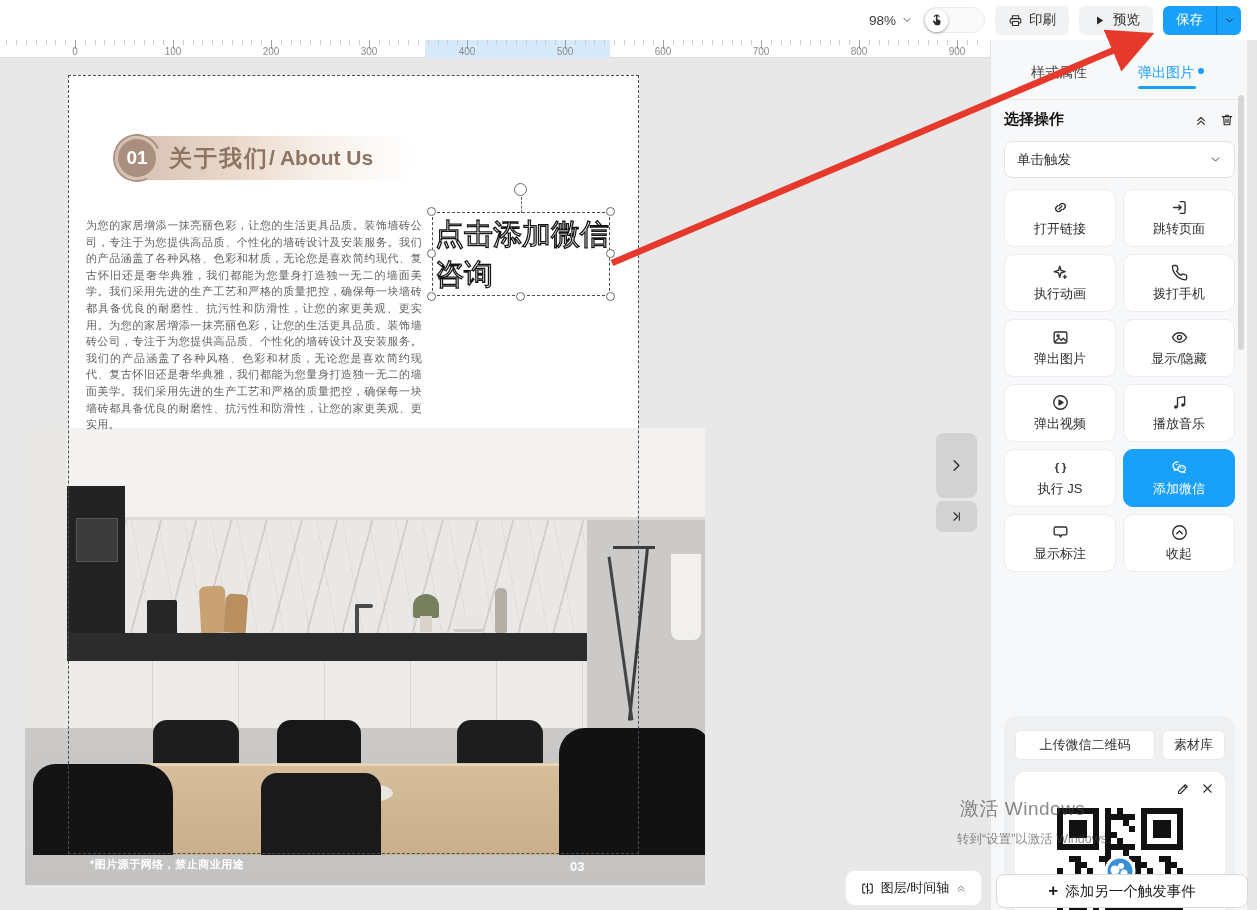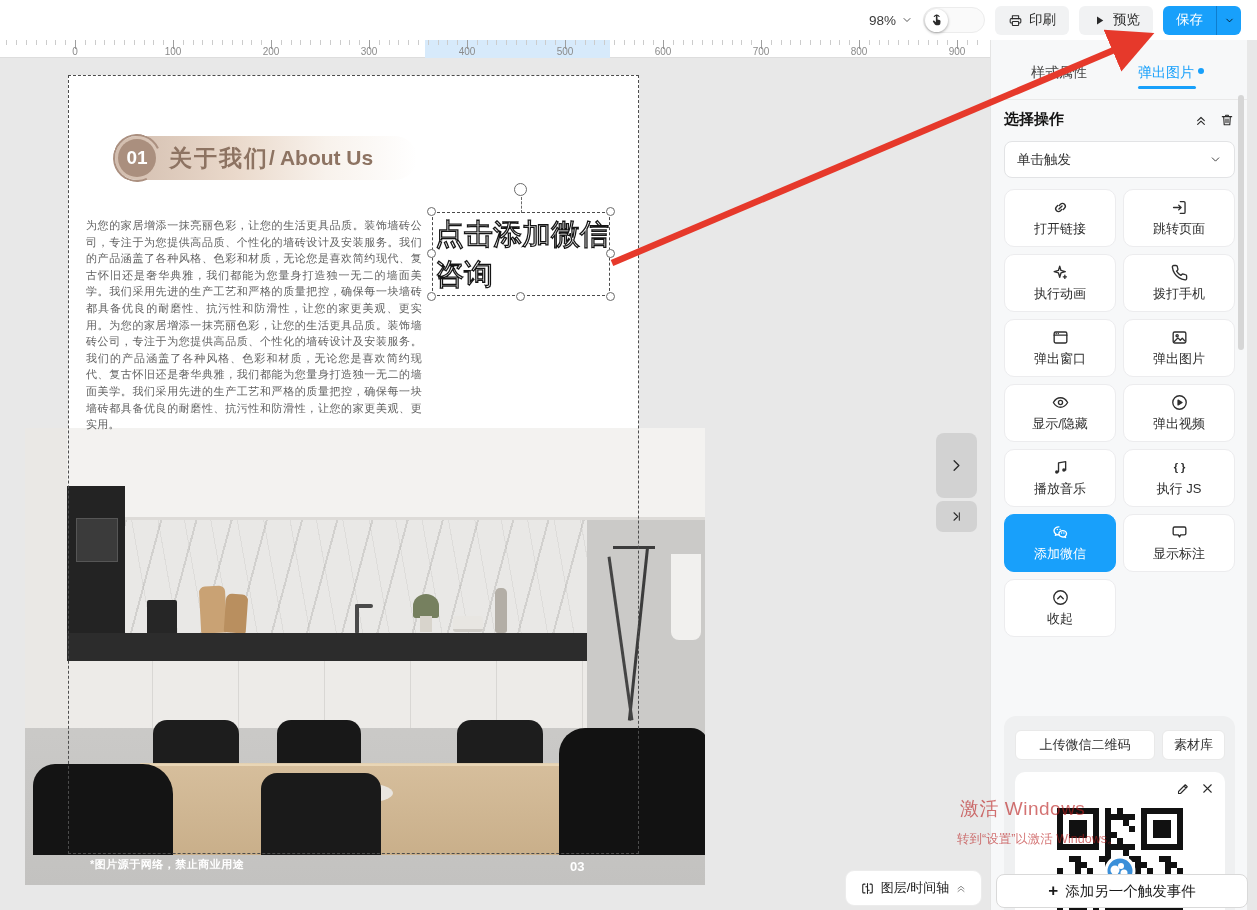--- a/index.html
+++ b/index.html
@@ -159,21 +159,21 @@
   .qr-icons svg{width:15px;height:15px;stroke:#555;cursor:pointer;}
   .qr-wrap{position:absolute;left:42px;top:36px;width:126px;height:126px;}
   .add-trigger{position:absolute;left:5px;top:834px;width:252px;height:34px;background:#fff;border:1px solid #d9d9d9;
                border-radius:8px;font-size:14.5px;color:#1a1a1a;font-family:inherit;cursor:pointer;z-index:12;
                display:flex;align-items:center;justify-content:center;gap:7px;}
   .add-plus{font-size:17px;font-weight:bold;}
   .scrollbar{position:absolute;right:3px;top:55px;width:6px;height:800px;}
   .scroll-thumb{position:absolute;left:0;top:0;width:6px;height:255px;background:#d6d6d6;border-radius:3px;}
 
   
-  .watermark{position:absolute;left:960px;top:796px;z-index:50;color:#b91c1c;opacity:.62;pointer-events:none;}
+  .watermark{position:absolute;left:960px;top:796px;z-index:50;color:#404040;opacity:.62;pointer-events:none;}
   .wm1{font-size:19px;letter-spacing:.5px;}
   .wm2{font-size:12.5px;margin-top:9px;margin-left:-3px;}
 
   
   .arrow-overlay{position:absolute;left:0;top:0;width:1257px;height:910px;z-index:60;pointer-events:none;}
 
   svg.ic{fill:none;stroke:currentColor;stroke-width:1.7;stroke-linecap:round;stroke-linejoin:round;}
 </style>
 </head>
 <body>
@@ -466,29 +466,20 @@
           </span>
           <span class="a-label">执行动画</span>
         </div>
         <div class="action">
           <span class="a-icon">
             <svg class="ic" viewBox="0 0 24 24">
               <path d="M21 16.9v2.6a1.8 1.8 0 01-2 1.8 17.9 17.9 0 01-7.8-2.8 17.6 17.6 0 01-5.4-5.4A17.9 17.9 0 013 5.2 1.8 1.8 0 014.8 3.2h2.7a1.8 1.8 0 011.8 1.5c.1.9.3 1.7.6 2.5a1.8 1.8 0 01-.4 1.9L8.3 10.3a14.4 14.4 0 005.4 5.4l1.2-1.2a1.8 1.8 0 011.9-.4c.8.3 1.6.5 2.5.6a1.8 1.8 0 011.7 1.9z"></path>
             </svg>
           </span>
           <span class="a-label">拨打手机</span>
-        </div>
-        <div class="action">
-          <span class="a-icon">
-            <svg class="ic" viewBox="0 0 24 24">
-              <rect x="4" y="5" width="16" height="14" rx="1.8"></rect>
-              <path d="M4 9h16M6.6 7h.01M9.2 7h.01"></path>
-            </svg>
-          </span>
-          <span class="a-label">弹出窗口</span>
         </div>
         <div class="action">
           <span class="a-icon">
             <svg class="ic" viewBox="0 0 24 24">
               <rect x="4" y="5" width="16" height="14" rx="1.8"></rect>
               <circle cx="9" cy="9.8" r="1.4"></circle>
               <path d="M5.5 17l4.5-4.5 3 3 2.5-2.5 3 3"></path>
             </svg>
           </span>
           <span class="a-label">弹出图片</span>

